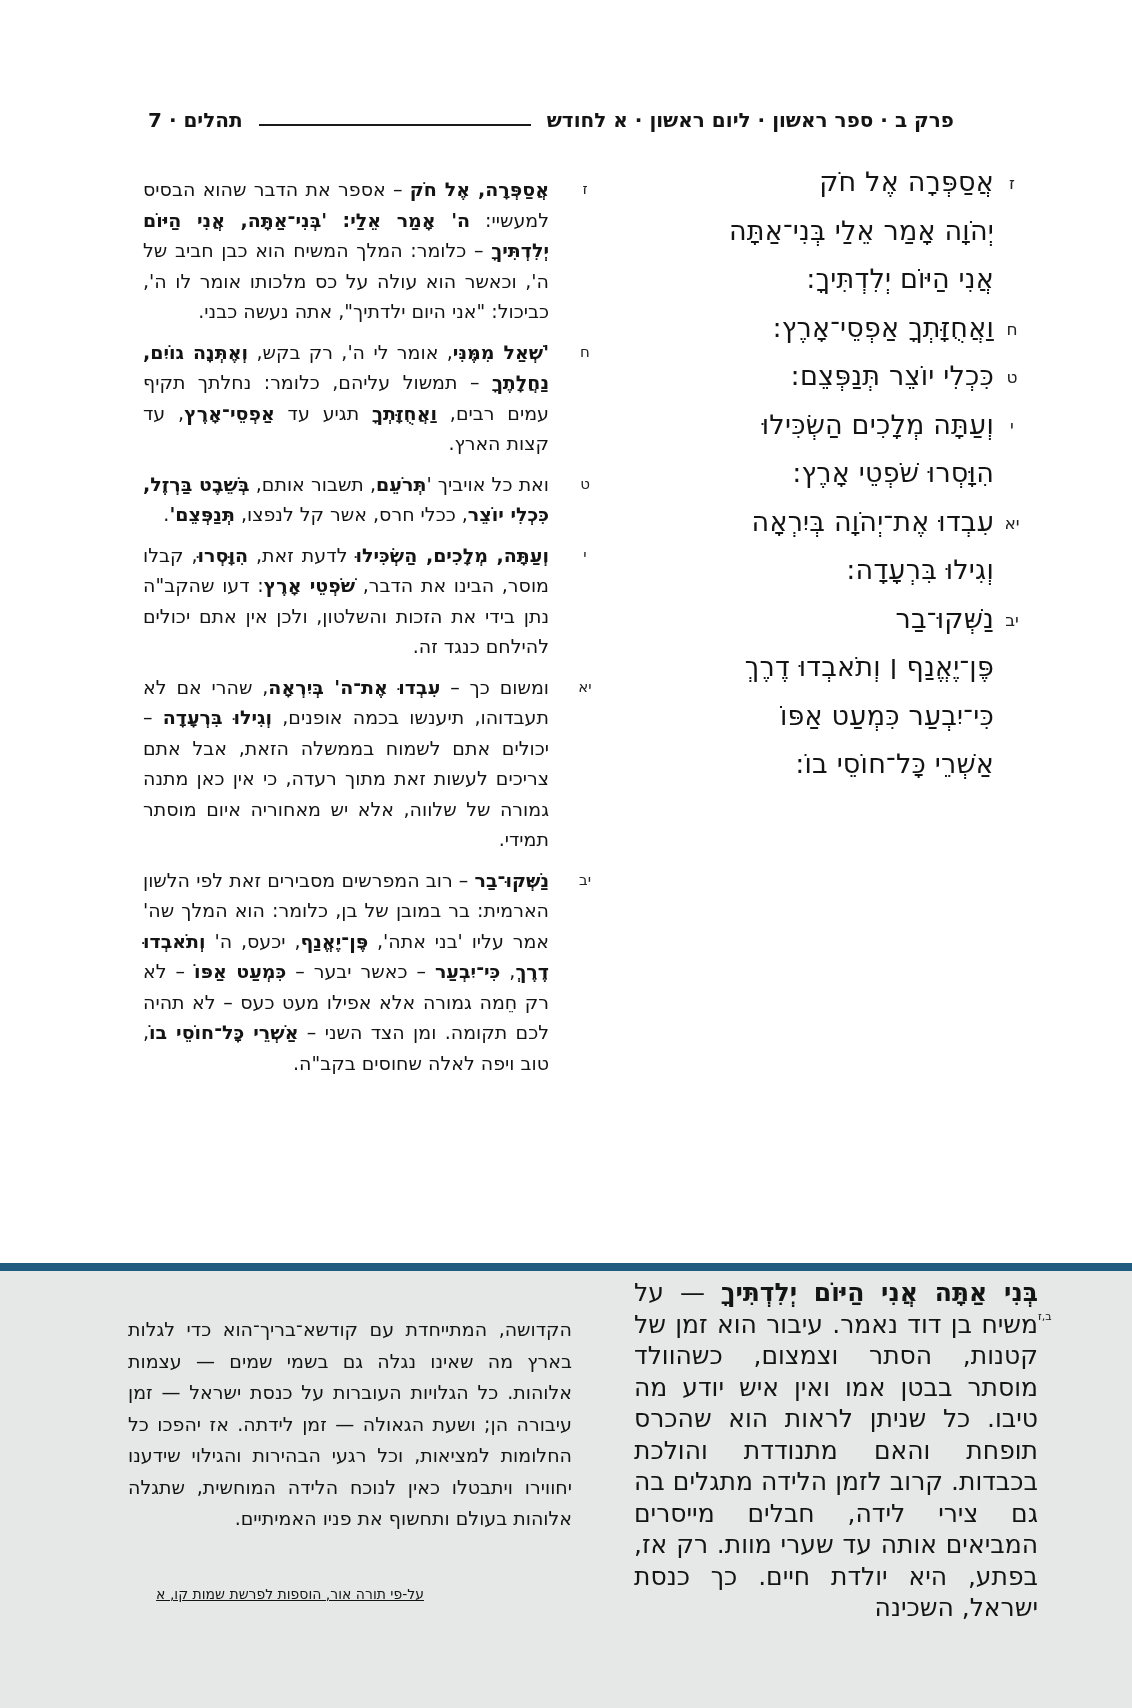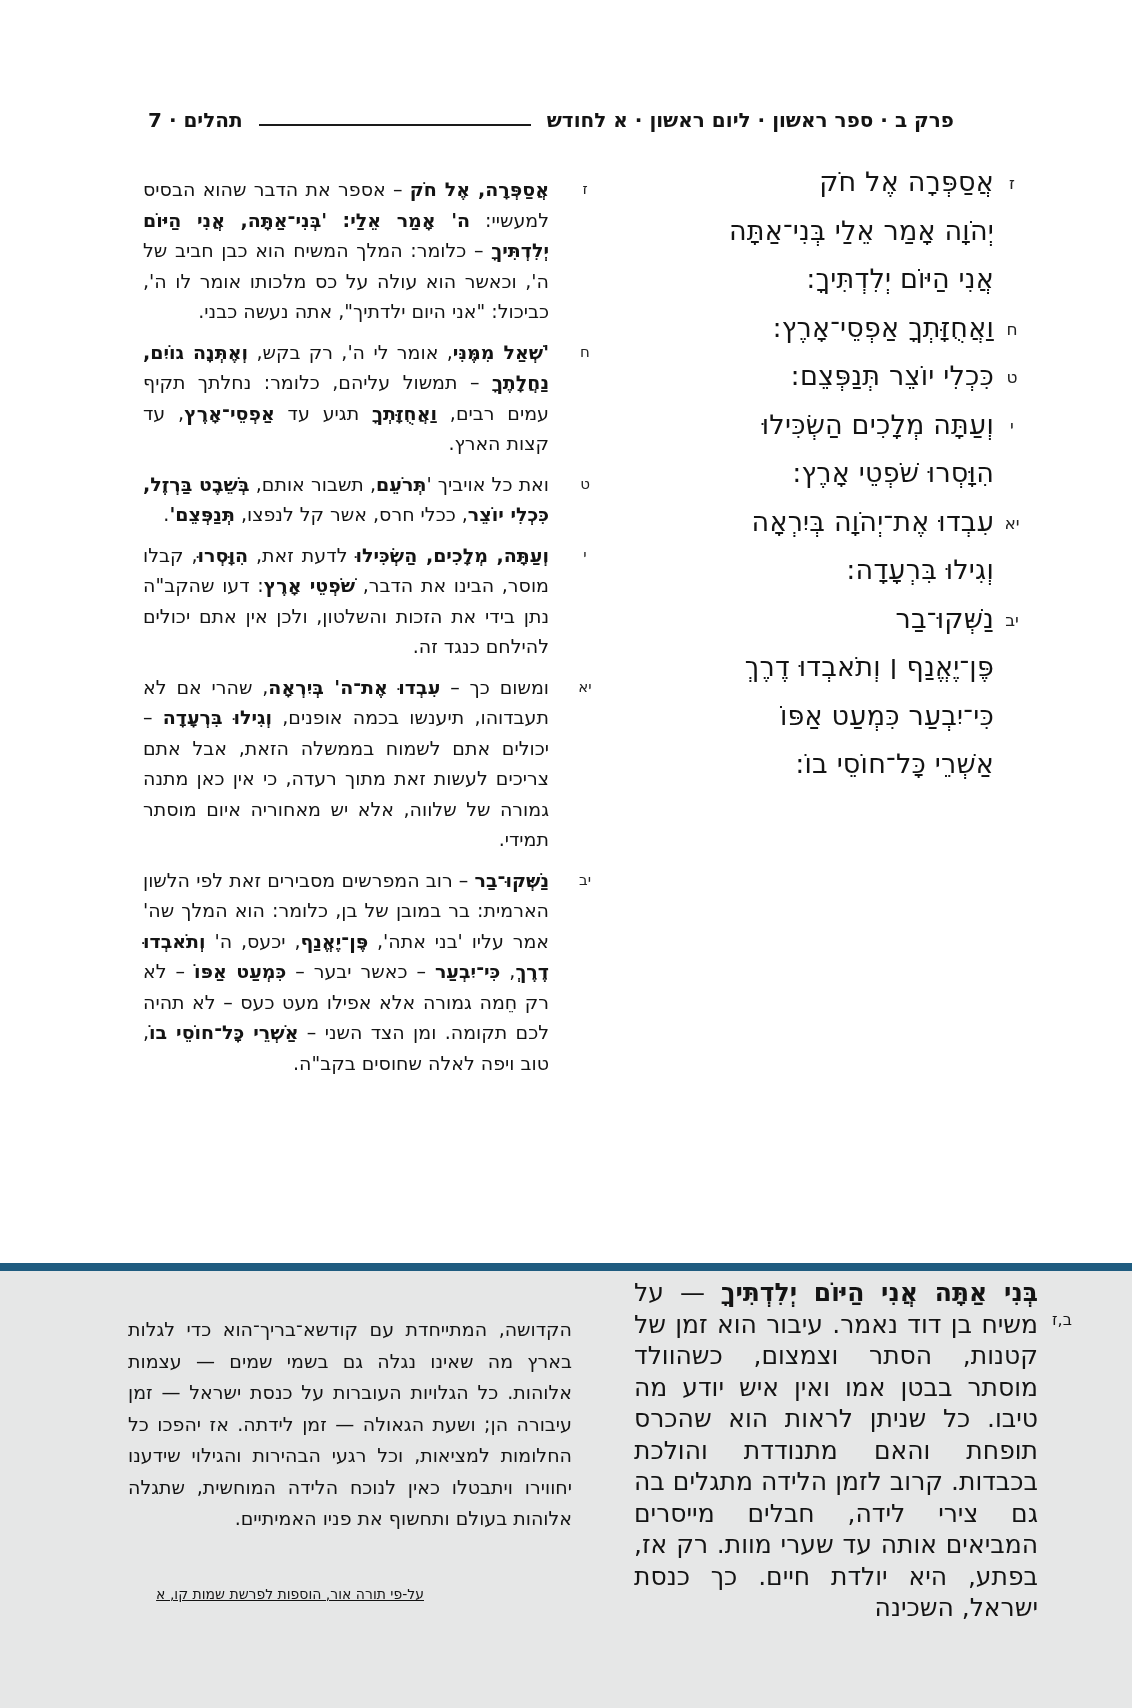--- a/index.html
+++ b/index.html
@@ -24,21 +24,21 @@
   
   .commentary{position:absolute;top:174px;left:143px;width:478px;}
   .cpar{display:flex;margin:0 0 10px 0;}
   .cnum{width:72px;flex-shrink:0;font-size:15px;padding-top:6px;text-align:center;color:#222;}
   .ctext{flex:1;margin:0;font-size:19px;line-height:30.5px;text-align:justify;}
   .seg{font-weight:normal;}
   .seg.bold{font-weight:bold;}
   
   .divider-bar{position:absolute;top:1263px;left:0;width:1132px;height:8px;}
   .insight-bg{position:absolute;top:1271px;left:0;width:1132px;height:437px;}
-  .insight-marker{position:absolute;top:1310px;right:46px;width:48px;font-size:16px;text-align:center;}
+  .insight-marker{position:absolute;top:1310px;right:46px;width:48px;font-size:11px;text-align:left;}
   .insight-right{position:absolute;top:1277px;right:94px;width:404px;margin:0;
     font-size:25px;line-height:31.5px;text-align:justify;}
   .insight-left{position:absolute;top:1304px;left:118px;width:444px;margin:10px;
     font-size:19px;line-height:31.5px;text-align:justify;}
   .insight-source{position:absolute;top:1586px;left:150px;width:274px;
     font-size:14px;text-align:right;text-decoration:underline;}
 </style>
 </head>
 <body>
 

